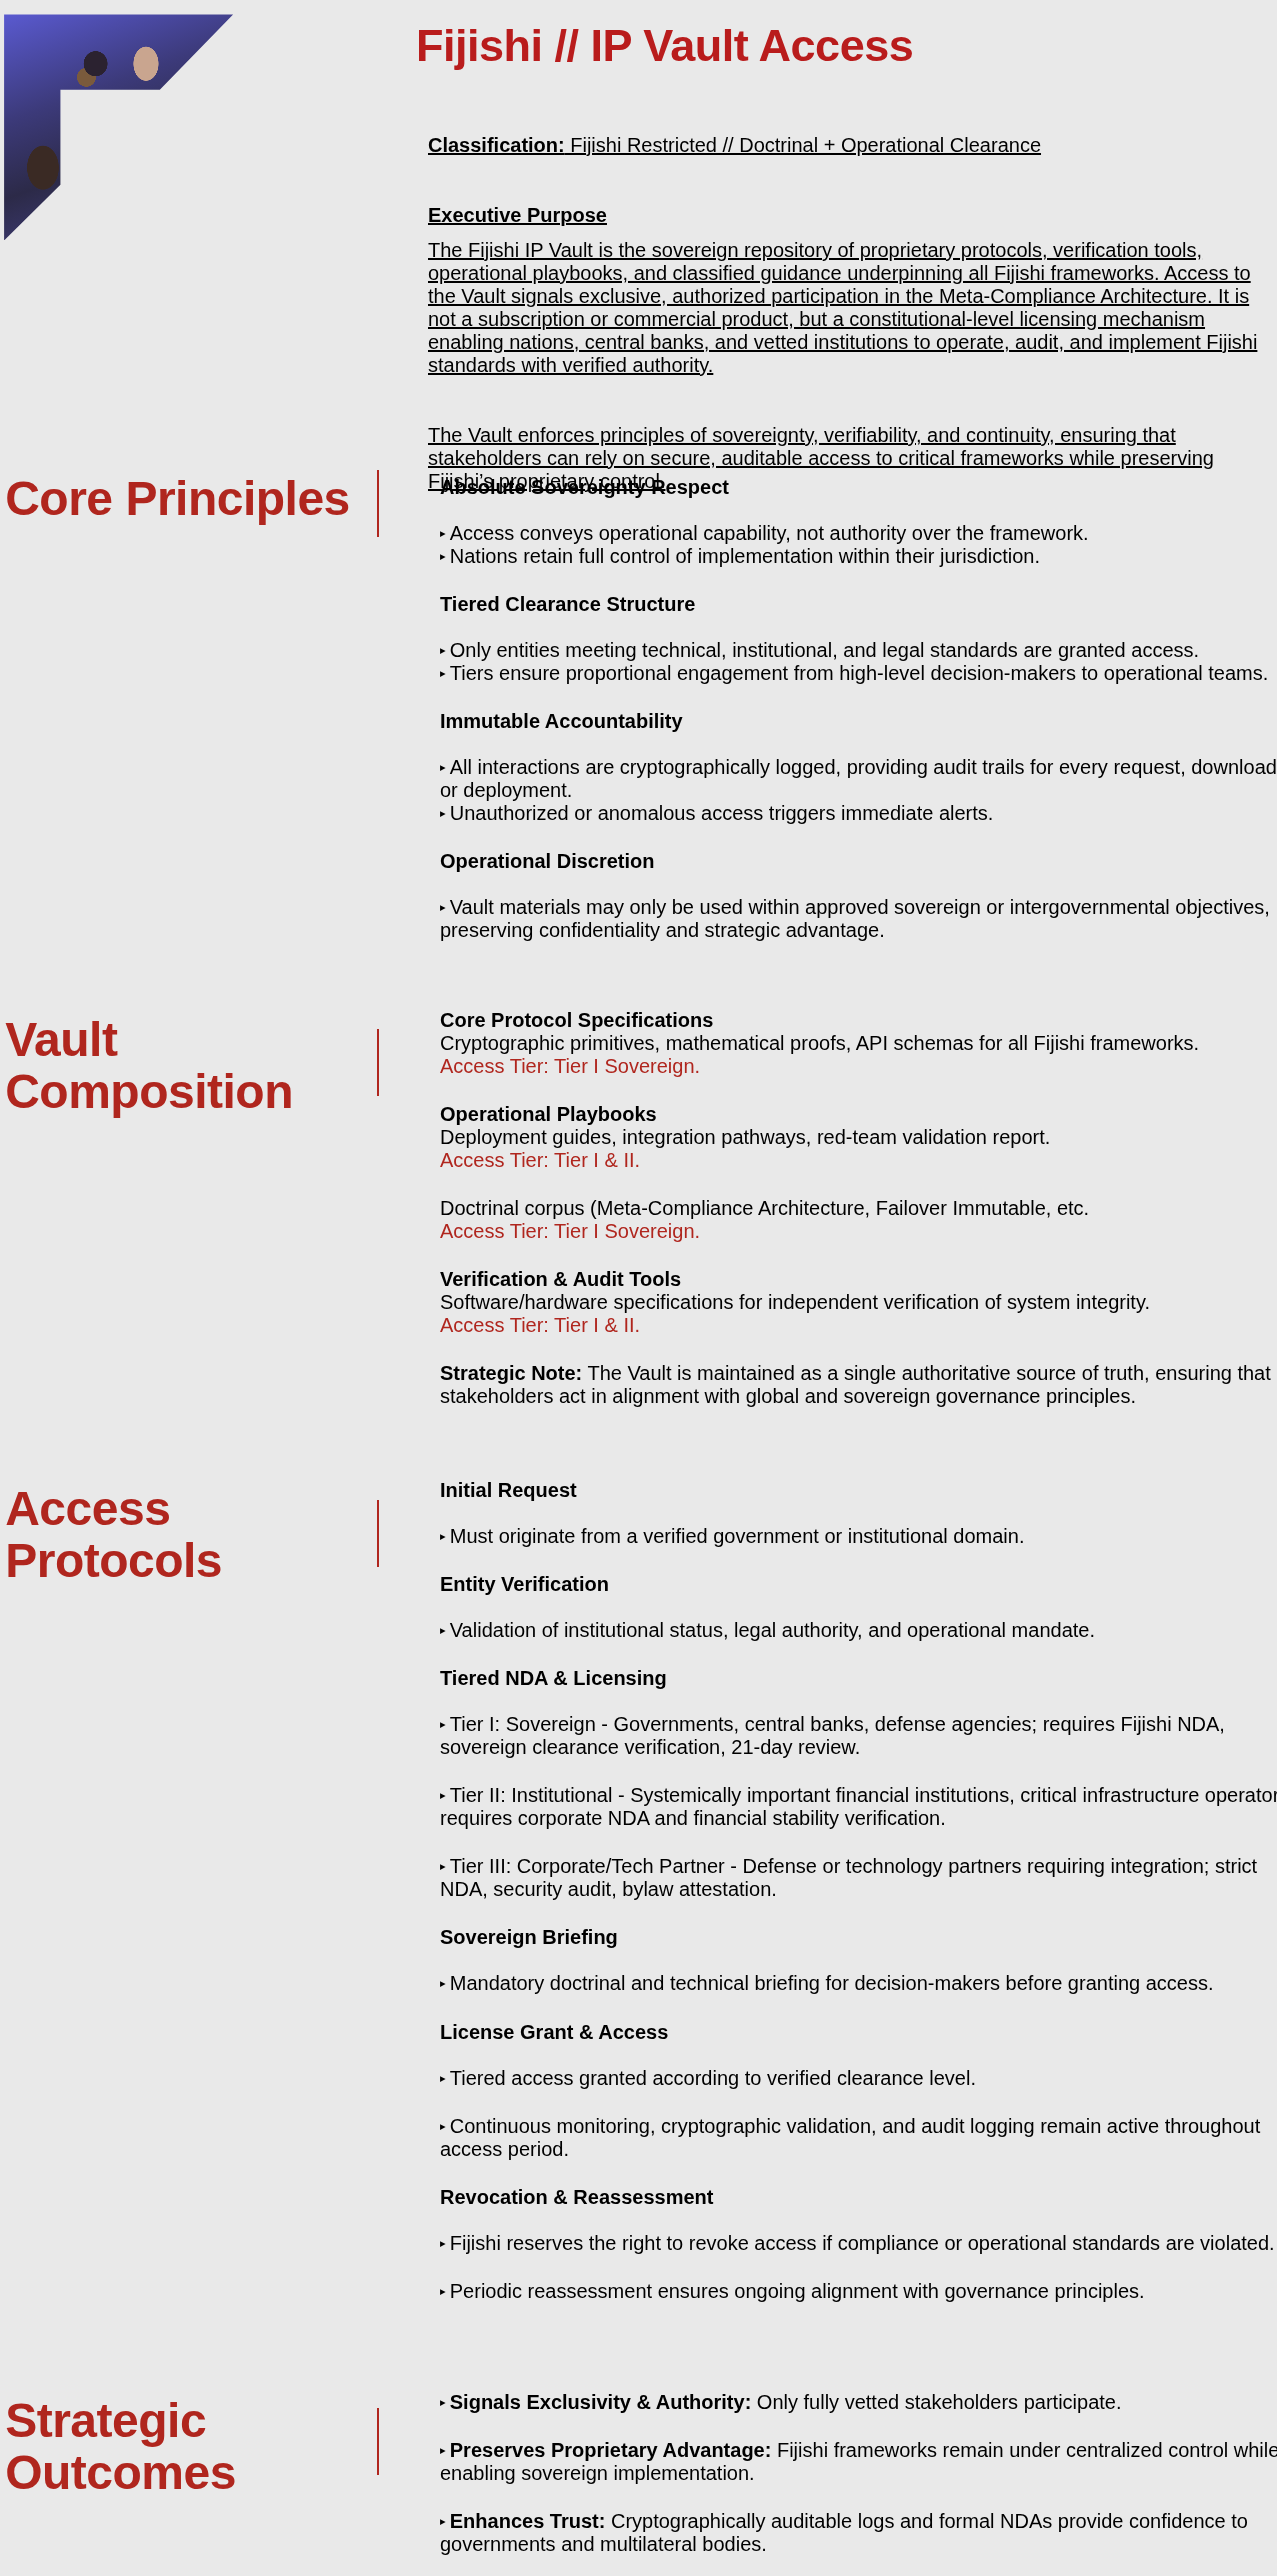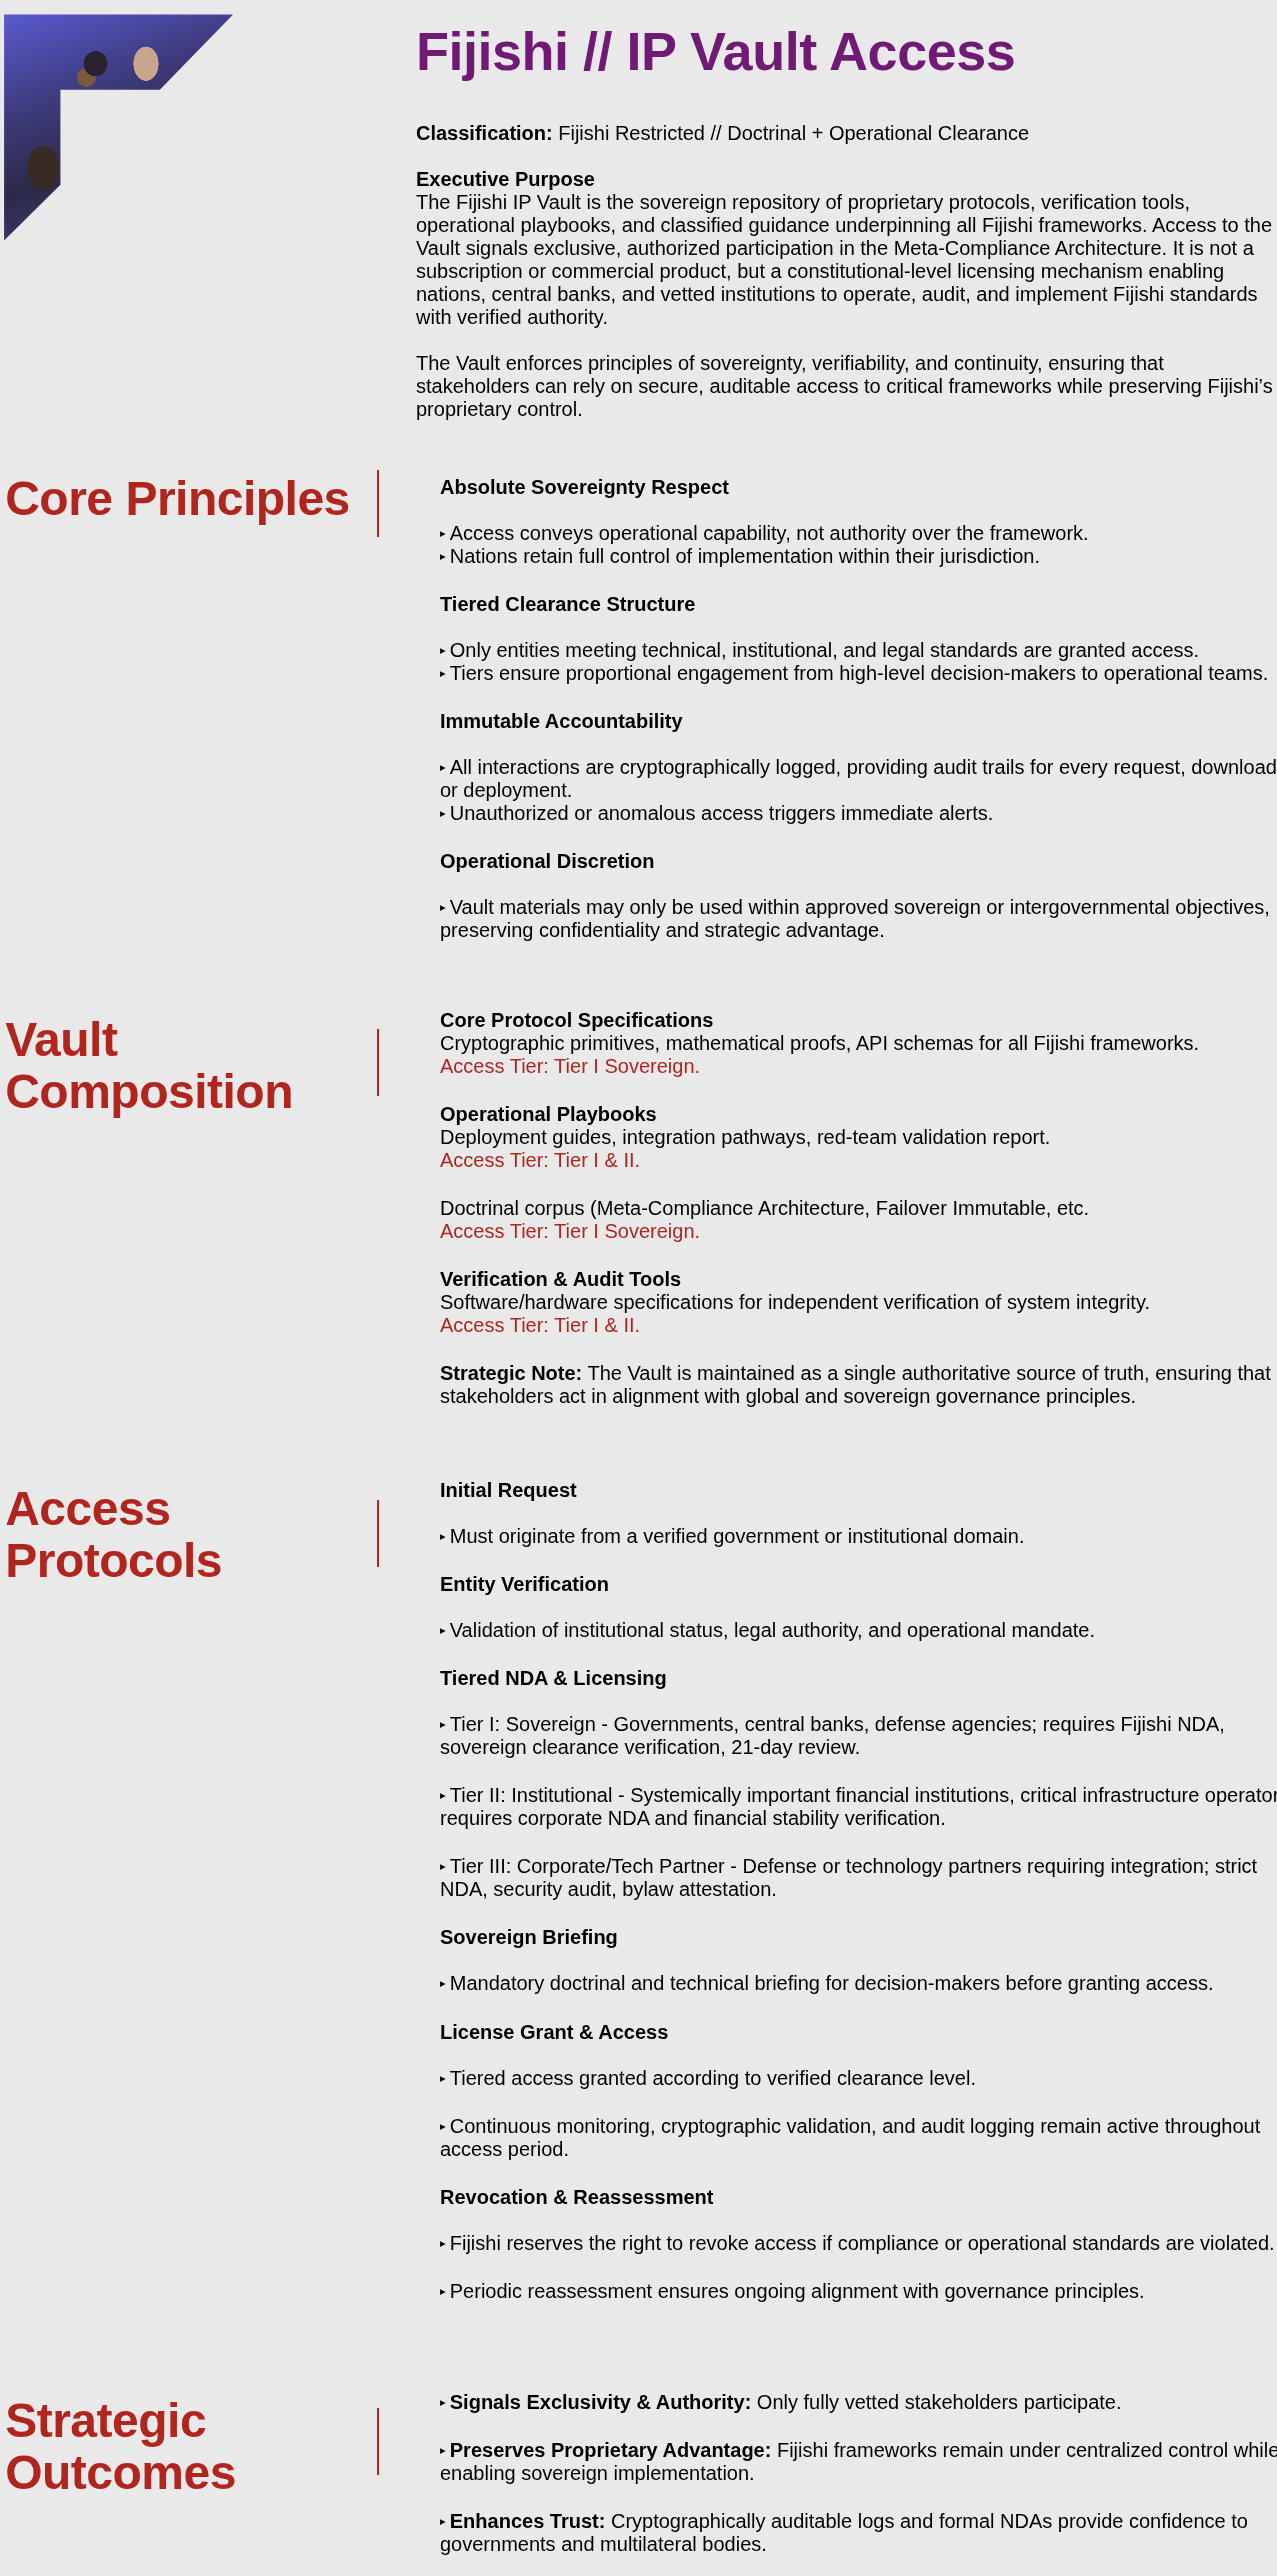--- a/index.html
+++ b/index.html
@@ -18,26 +18,26 @@
     background:
       radial-gradient(ellipse 20.6px 28px at 62% 22%, #c9a58f 0 60%, transparent 62%),
       radial-gradient(ellipse 26px 36px at 17% 68%, #3a2a24 0 60%, transparent 62%),
       radial-gradient(ellipse 19.6px 20.6px at 40% 22%, #2b2230 0 60%, transparent 62%),
       radial-gradient(ellipse 15.5px 15.5px at 36% 28%, #7a5a3c 0 60%, transparent 62%),
       linear-gradient(160deg, #5a5ad0 0%, #3c3a7a 35%, #2c2a48 60%, #4a4898 100%);
   }
 
   .title {
     position: absolute; left: 416px; top: 19.6px;
-    font-size: 54px; font-weight: bold; color: #701a75;
+    font-size: 45px; font-weight: bold; color: #b91c1c;
     letter-spacing: -0.5px;
   }
 
   .intro { position: absolute; left: 416px; top: 122px; width: 860px; font-size: 20px; line-height: 23px; }
-  .intro p { margin: 0; }
+  .intro p { margin: 12px; text-decoration: underline; }
   .intro .gap { height: 23px; }
 
   .section {
     position: absolute; left: 0; width: 1278px;
   }
   .section-title {
     position: absolute; left: 5.2px;
     font-size: 48px; font-weight: bold; color: #b0261e;
     line-height: 52px; letter-spacing: -0.5px;
   }

